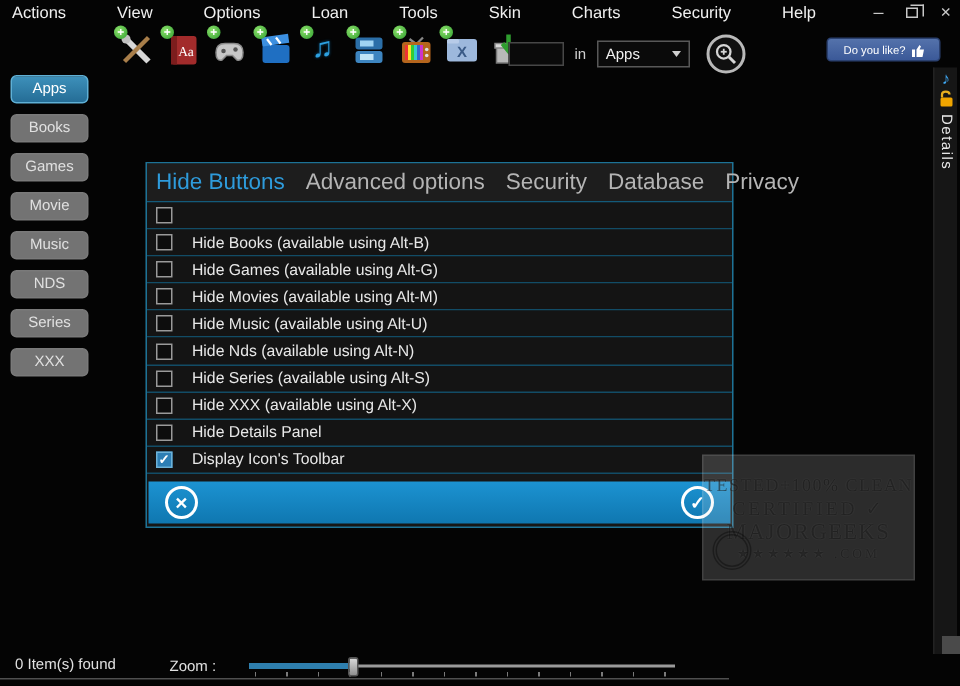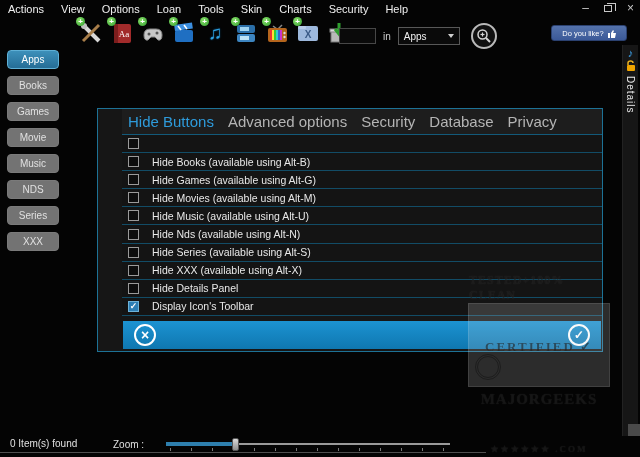--- a/index.html
+++ b/index.html
@@ -1,21 +1,21 @@
 <!DOCTYPE html>
 <html><head>
 <meta charset="utf-8">
 <style>
   * { margin:0; padding:0; box-sizing:border-box; }
   html,body { width:640px; height:457px; background:#000; }
   body { font-family:"Liberation Sans", sans-serif; }
   #screen { position:relative; width:640px; height:457px; background:#040404; overflow:hidden; }
 
   
-  .menubar { position:absolute; top:0; left:0; right:0; height:18px; display:flex; align-items:center; padding-left:8px; gap:17px; }
+  .menubar { position:absolute; top:0; left:0; right:0; height:18px; display:flex; align-items:center; padding-left:8px; gap:34px; }
   .menu-item { color:#f0f0f0; font-size:11px; cursor:default; }
   .win-controls { position:absolute; top:2px; right:6px; display:flex; gap:15px; align-items:center; }
   .win-btn { color:#c8c8c8; font-size:12px; line-height:12px; }
   .restore-glyph { display:inline-block; width:8px; height:7px; border:1px solid #c8c8c8; position:relative; }
   .restore-glyph::before { content:""; position:absolute; left:2px; top:-3px; width:8px; height:7px; border:1px solid #c8c8c8; border-bottom:none; border-left:none; }
 
   
   .toolbar { position:absolute; top:20px; left:78px; display:flex; gap:5px; align-items:flex-start; }
   .tb-icon { position:relative; width:26px; height:26px; display:flex; align-items:center; justify-content:center; }
   .plus-badge { position:absolute; top:-3px; left:-2px; width:9px; height:9px; background:radial-gradient(circle at 35% 35%, #8be06a, #2f9e2f); border-radius:50%; color:#fff; font-size:8px; line-height:9px; text-align:center; font-weight:bold; }
@@ -35,21 +35,21 @@
   .sidebar { position:absolute; top:50px; left:7px; width:52px; }
   .side-btn { width:52px; height:19px; margin-bottom:7px; background:#737373; border:1px solid #7a7a7a; border-radius:4px; color:#e0e0e0; font-size:10px; display:flex; align-items:center; justify-content:center; }
   .side-btn.active { background:linear-gradient(#3d90ba,#256d96); border-color:#5fb0d6; color:#fff; }
 
   
   .details-strip { position:absolute; top:45px; right:2px; bottom:21px; width:16px; background:#161616; border-left:1px solid #222; display:flex; flex-direction:column; align-items:center; padding-top:2px; }
   .strip-icon { width:12px; height:12px; display:flex; align-items:center; justify-content:center; margin-bottom:1px; }
   .details-label { writing-mode:vertical-rl; color:#e8e8e8; font-size:10px; margin-top:3px; letter-spacing:1px; }
 
   
-  .dialog { position:absolute; left:97px; top:108px; width:506px; height:244px; background:#161616; border:1px solid #1d7296;padding-left:24px; }
+  .dialog { position:absolute; left:97px; top:108px; width:392px; height:244px; background:#161616; border:1px solid #1d7296; }
   .tabbar { height:26px; background:#1d1d1d; border-bottom:1px solid #135a7a; display:flex; align-items:center; gap:14px; padding-left:6px; }
   .tab { font-size:15px; color:#b4b4b4; white-space:nowrap; }
   .tab.active { color:#2e9bdb; }
   .rows { height:181px; display:flex; flex-direction:column; }
   .row { flex:1; display:flex; align-items:center; padding-left:6px; border-bottom:1px solid #124c66; background:#141414; }
   .cb { width:11px; height:11px; border:1px solid #9a9a9a; background:#0d0d0d; display:flex; align-items:center; justify-content:center; flex:none; }
   .cb .tick { display:none; color:#fff; font-size:9px; line-height:9px; font-weight:bold; }
   .cb.checked { background:#2d7eb4; border-color:#6db2d8; }
   .cb.checked .tick { display:block; }
   .rowlabel { color:#e8e8e8; font-size:10.5px; margin-left:13px; }
@@ -63,21 +63,21 @@
   .slider { position:relative; width:284px; height:14px; }
   .slider .track { position:absolute; top:6px; left:0; width:284px; height:2px; background:#9a9a9a; }
   .slider .fill { position:absolute; top:5px; left:0; width:68px; height:4px; background:#2e7fae; }
   .slider .thumb { position:absolute; top:1px; left:66px; width:7px; height:13px; background:linear-gradient(#d9d9d9,#8f8f8f); border:1px solid #555; border-radius:2px; }
   .slider .ticks { position:absolute; top:11px; left:4px; width:278px; height:3px; background:repeating-linear-gradient(to right,#7a7a7a 0 1px,transparent 1px 21px); }
   .bottom-line { position:absolute; top:452px; left:0; width:486px; height:1px; background:#4f4f4f; }
   .corner-cap { position:absolute; right:0; top:424px; width:12px; height:12px; background:#4a4a4a; }
 
   
   .watermark { position:absolute; left:468px; top:303px; width:142px; height:84px; background:rgba(230,230,230,0.18); border:1px solid rgba(255,255,255,0.10); z-index:50; display:flex; flex-direction:column; align-items:center; justify-content:center; font-family:"Liberation Serif", serif; pointer-events:none; }
-  .wm-line { color:rgba(10,10,10,0.55); font-weight:bold; text-shadow:0 0 1px rgba(255,255,255,0.15);margin-top:36px; }
+  .wm-line { color:rgba(10,10,10,0.55); font-weight:normal; text-shadow:0 0 1px rgba(255,255,255,0.15); }
   .wm-1 { font-size:12px; letter-spacing:1px; }
   .wm-2 { font-size:13px; letter-spacing:2px; }
   .wm-3 { font-size:15px; letter-spacing:1px; }
   .wm-4 { font-size:9px; letter-spacing:2px; }
   .wm-gear { position:absolute; left:6px; bottom:6px; width:26px; height:26px; border:3px double rgba(0,0,0,0.35); border-radius:50%; }
 </style>
 </head>
 <body>
 
 <div id="screen">

